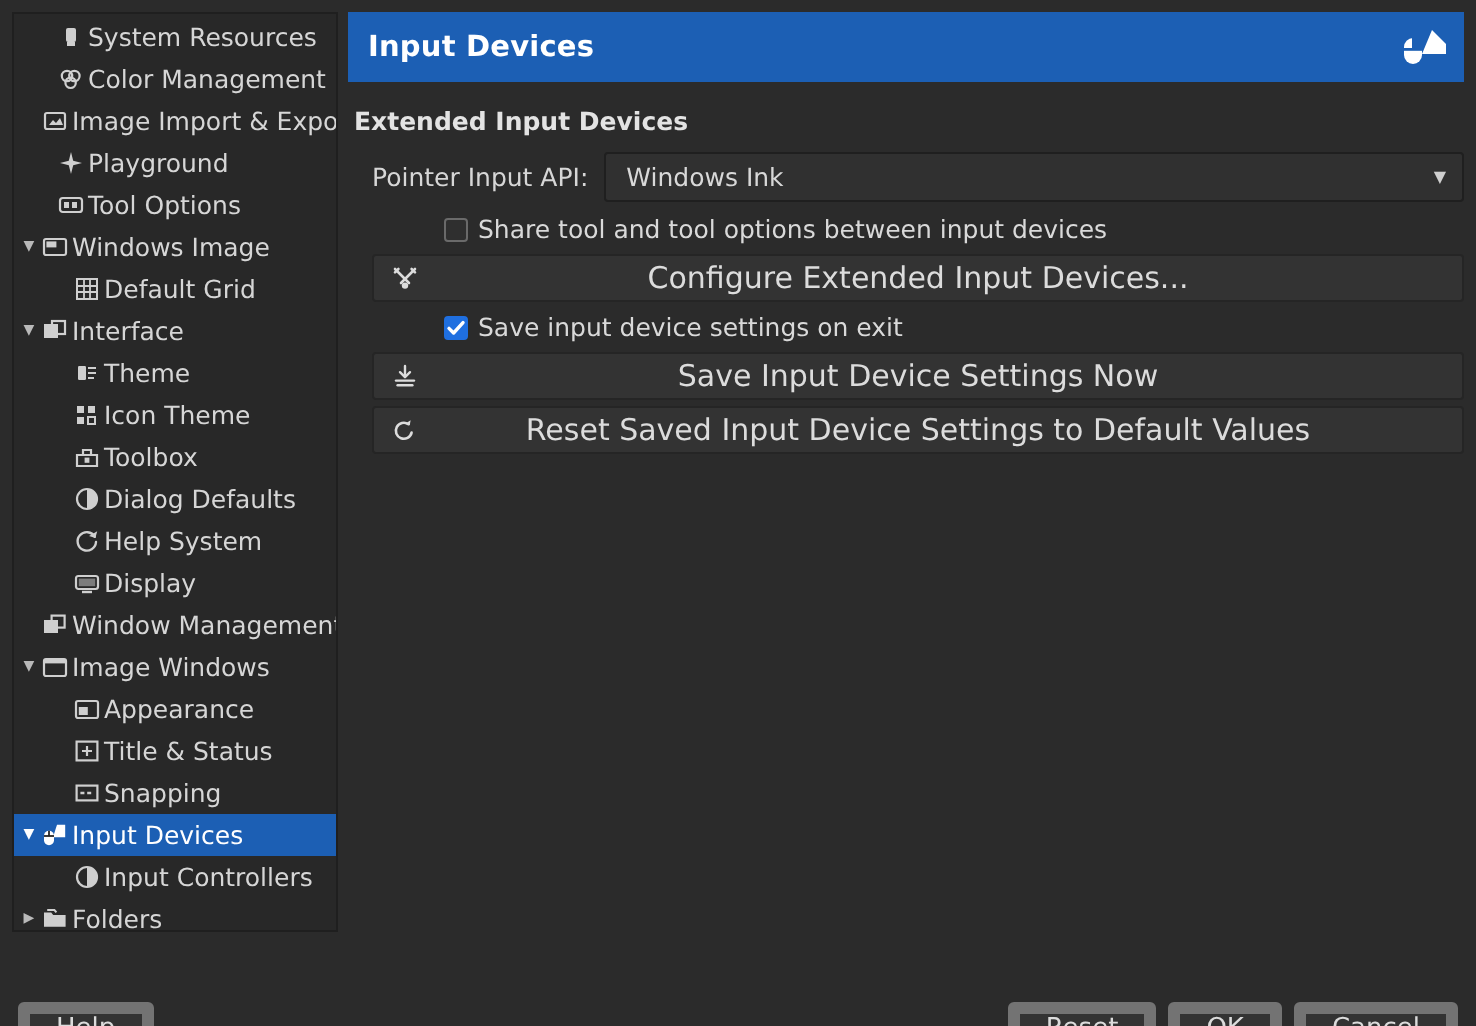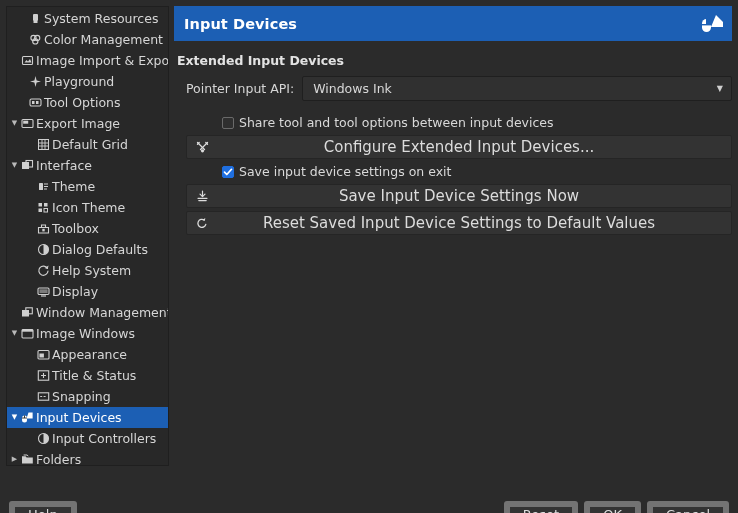--- a/index.html
+++ b/index.html
@@ -118,21 +118,21 @@
     color: #e3e3e3;
     padding: 12px 0 8px 3px;
   }
   .form-body {
     padding-left: 12px;
     padding-right: 0px;
   }
   .row {
     display: flex;
     align-items: center;
-    margin-bottom: 12px;
+    margin-bottom: 4px;
   }
   .field-label {
     font-size: 12.5px;
     color: #d6d6d6;
     margin-right: 8px;
     white-space: nowrap;
   }
   .combo {
     flex: 1 1 auto;
     height: 25px;
@@ -294,21 +294,21 @@
         </div>
         <div class="tree-row">
           <span class="indent" style="width: 0px;"></span>
           <span class="expander">▼</span>
           <span class="t-icon">
             <svg width="13" height="13" viewBox="0 0 13 13">
               <rect x="1" y="2.5" width="11" height="8" rx="1" fill="none" stroke="#cfcfcf" stroke-width="1.1"></rect>
               <rect x="2.2" y="3.7" width="5" height="3" fill="#cfcfcf"></rect>
             </svg>
           </span>
-          <span class="t-label">Export Image</span>
+          <span class="t-label">Windows Image</span>
         </div>
         <div class="tree-row">
           <span class="indent" style="width: 16px;"></span>
           <span class="expander spacer">▶</span>
           <span class="t-icon">
             <svg width="13" height="13" viewBox="0 0 13 13">
               <rect x="1.5" y="1.5" width="10" height="10" fill="none" stroke="#cfcfcf" stroke-width="1"></rect>
               <path d="M5 1.5 L5 11.5 M8 1.5 L8 11.5 M1.5 5 L11.5 5 M1.5 8 L11.5 8" stroke="#cfcfcf" stroke-width="0.9"></path>
             </svg>
           </span>

